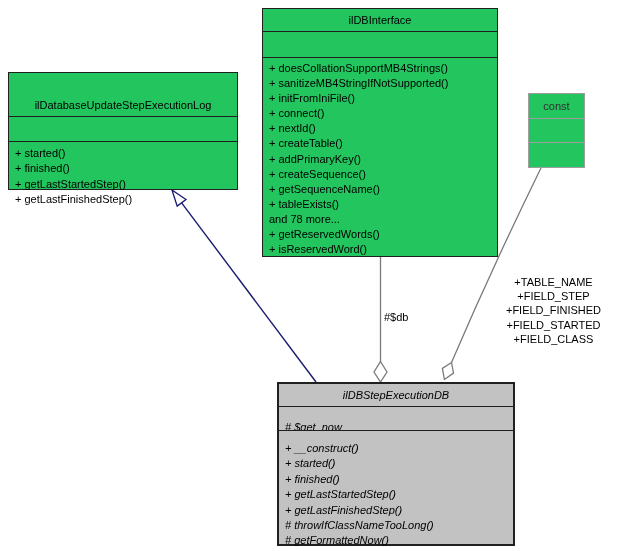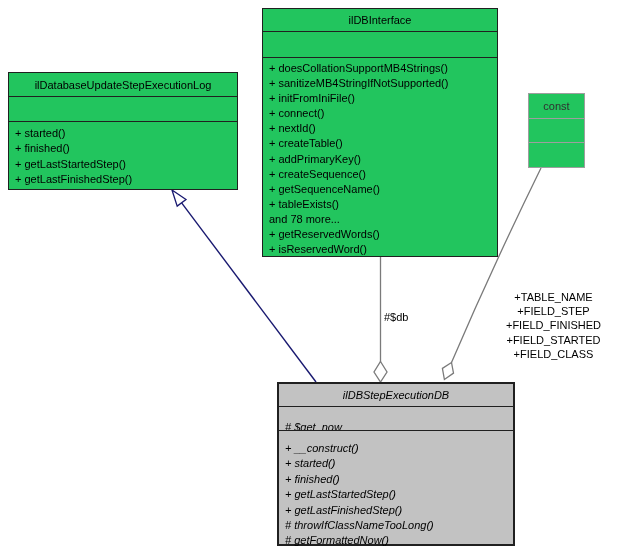--- a/index.html
+++ b/index.html
@@ -18,21 +18,21 @@
 
   .uml-box { position:absolute; box-sizing:border-box; background:#22c55e;
              border:1px solid var(--c-border); }
   .uml-title { display:flex; align-items:center; justify-content:center;
                white-space:nowrap; overflow:hidden; }
   .compartment { border-top:1px solid var(--c-border); box-sizing:border-box;
                  overflow:hidden; }
   .member-line { white-space:nowrap; padding-left:6px; }
 
   #box-log { left:8px; top:72px; width:230px; height:118px; }
-  #box-log .uml-title { height:23px; }
+  #box-log .uml-title { height:23px;margin-top:20px; }
   #box-log .attrs { height:25px; }
   #box-log .methods { padding-top:4px; line-height:15.4px; }
 
   #box-interface { left:262px; top:8px; width:236px; height:249px; }
   #box-interface .uml-title { height:22px; }
   #box-interface .attrs { height:26px; }
   #box-interface .methods { padding-top:3px; line-height:15.1px; }
 
   #box-const { left:528px; top:93px; width:57px; height:75px;
                border-color:var(--c-constb); color:#303030; }
@@ -41,21 +41,21 @@
   #box-const .methods { height:24px; border-color:var(--c-constb); }
 
   #box-main { left:277px; top:382px; width:238px; height:164px;
               background:var(--c-current); border-width:2px;font-style:italic; }
   #box-main .uml-title { height:22px; }
   #box-main .attrs { height:24px; padding-top:12px; line-height:16px; }
   #box-main .methods { padding-top:10px; line-height:15.4px; }
 
   .edge-label { position:absolute; white-space:nowrap; color:#000; }
   #label-db { left:384px; top:311px; }
-  #label-const { left:490px; top:290px; width:127px; text-align:center;
+  #label-const { left:490px; top:275px; width:127px; text-align:center;
                  line-height:14.2px; }
   #label-const .const-line { white-space:nowrap; }
 </style>
 </head>
 <body>
 
 <div class="canvas" style="--c-border: #202020; --c-inh: #191970; --c-use: #7a7a7a; --c-current: #c2c2c2; --c-constb: #9e9e9e;">
 
   <svg class="edges" width="617" height="551" viewBox="0 0 617 551">
 

